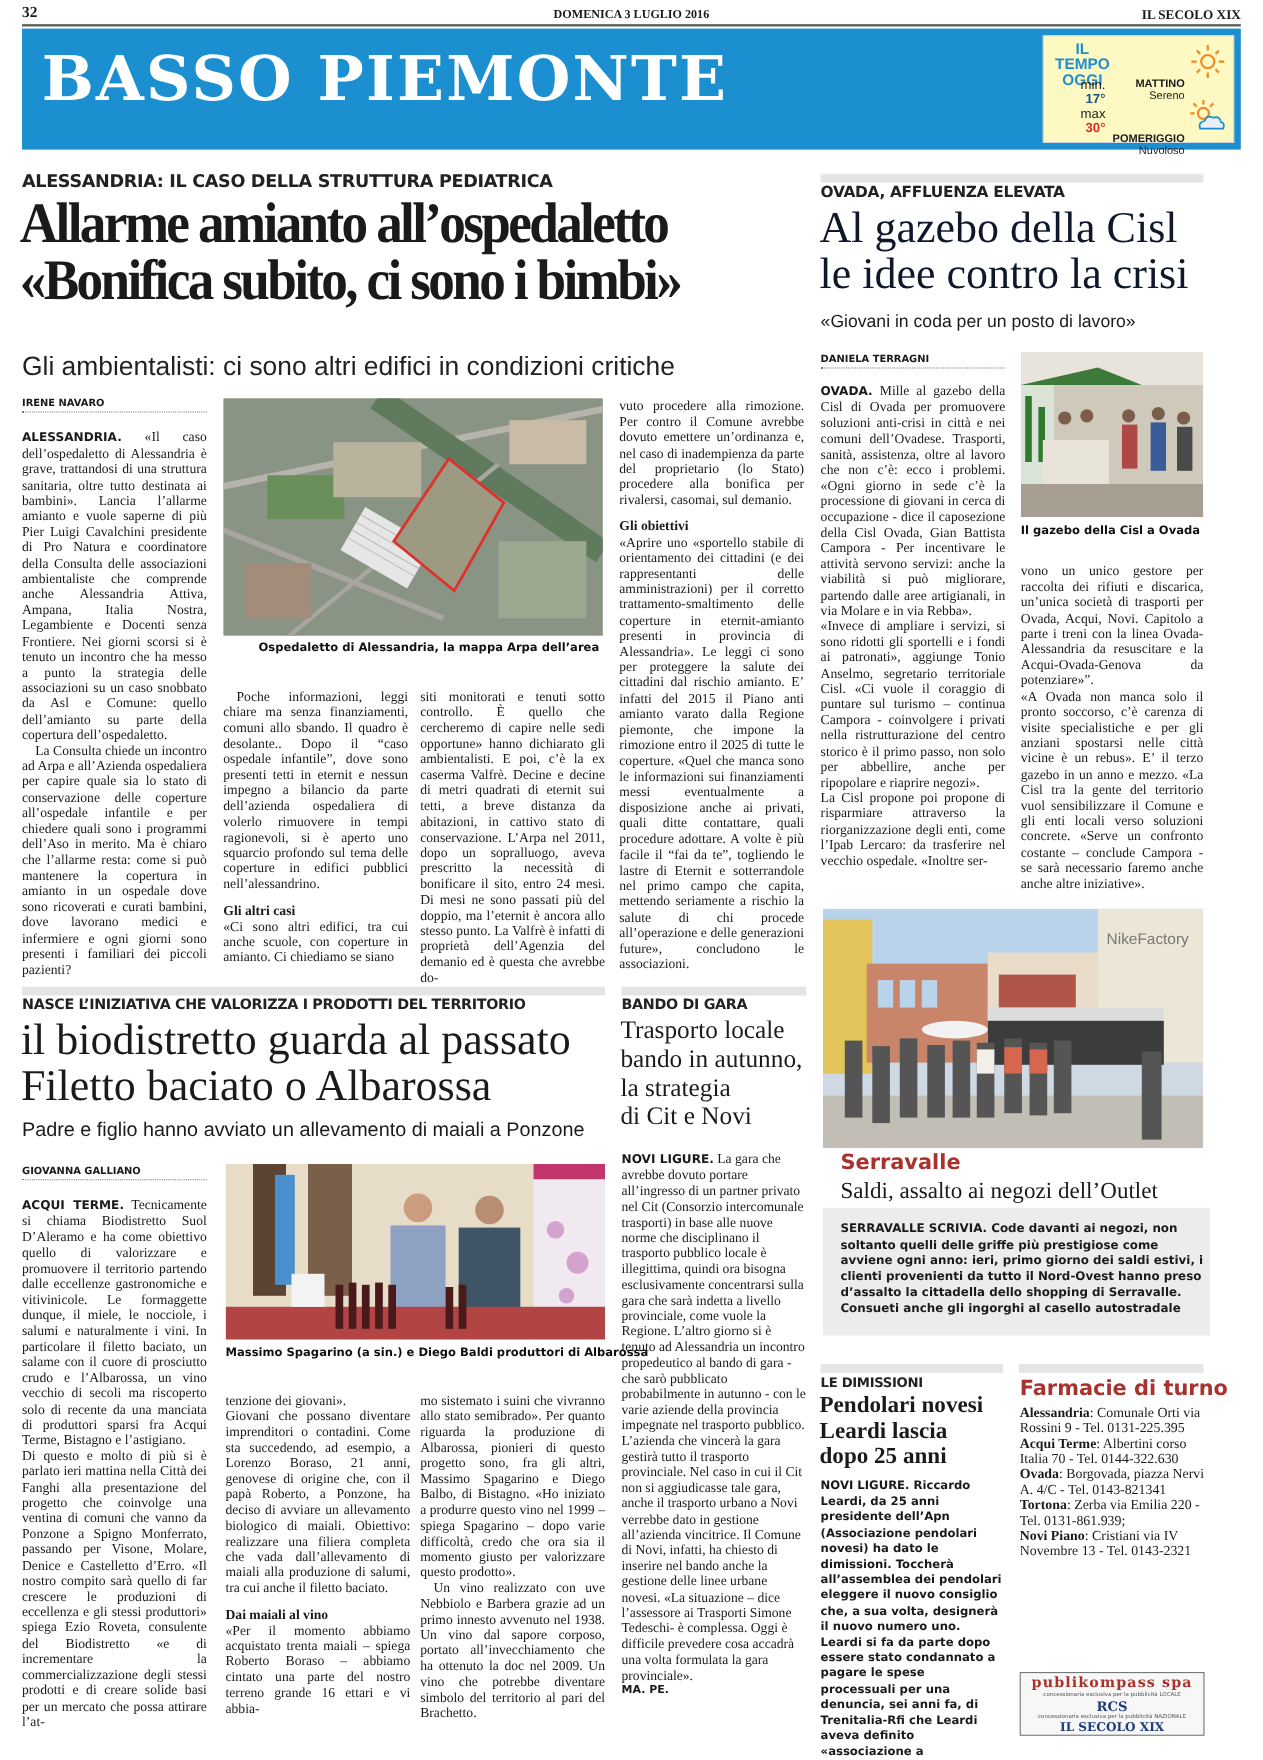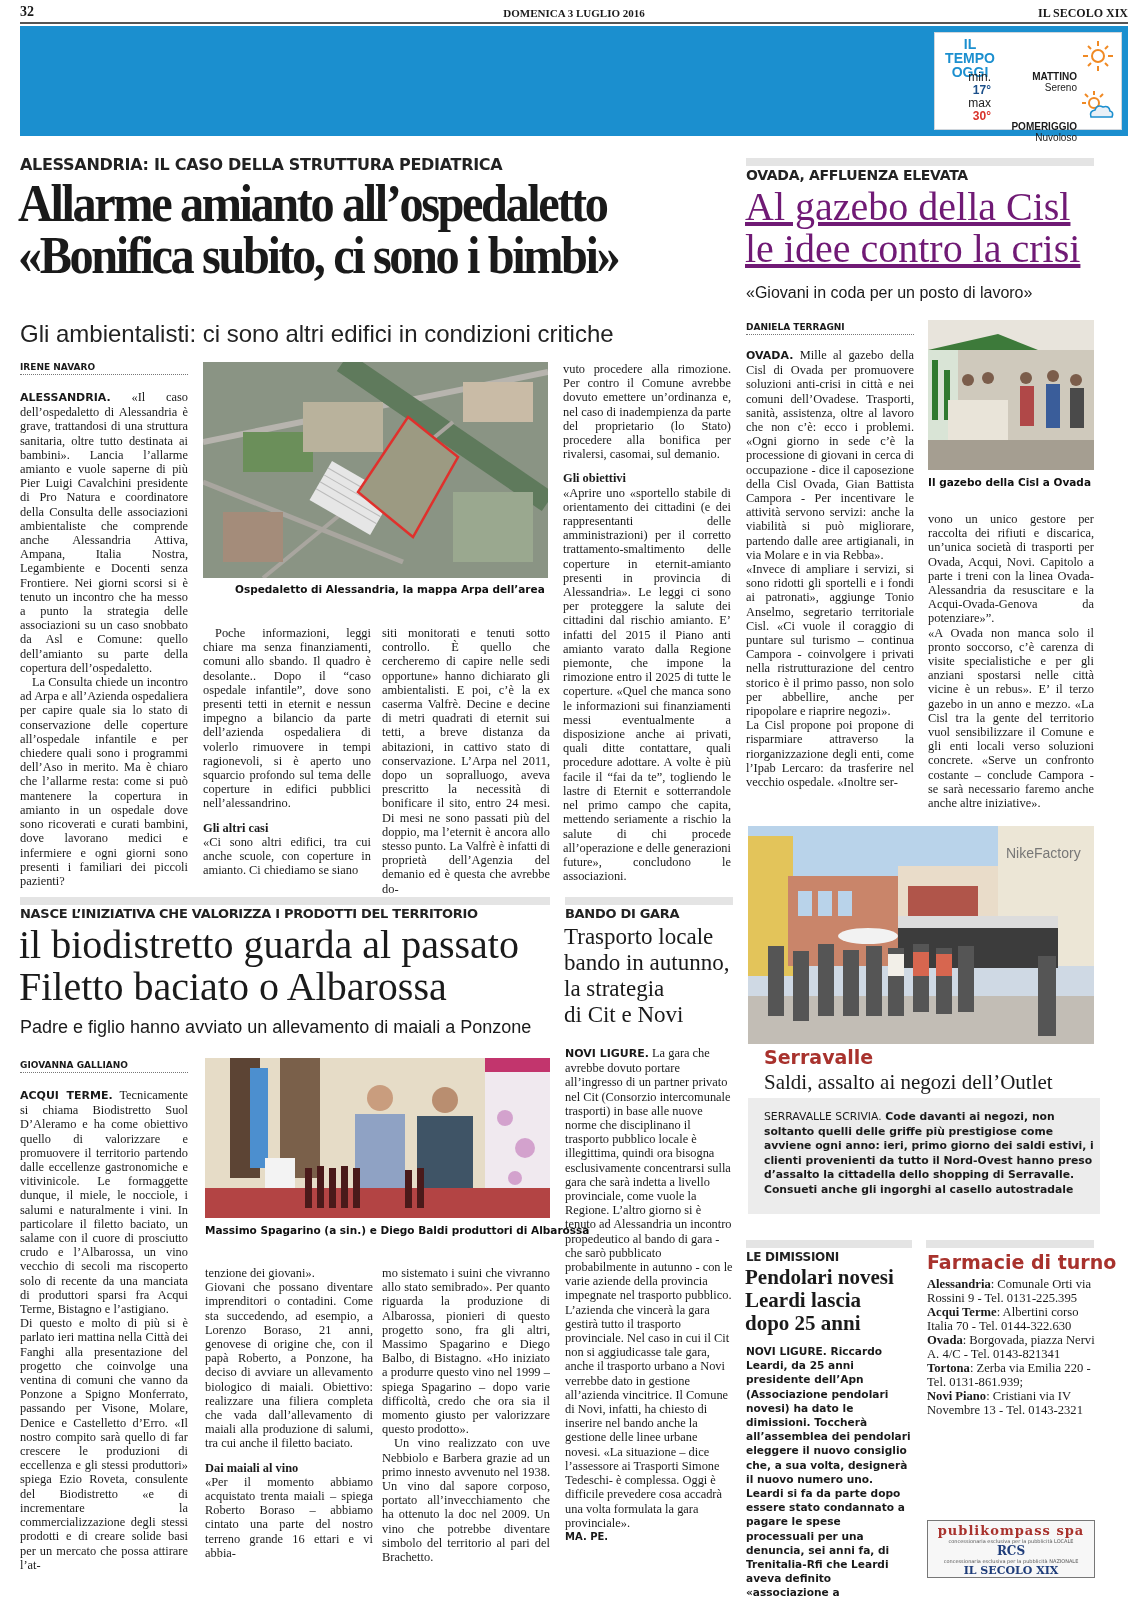--- a/index.html
+++ b/index.html
@@ -8,21 +8,21 @@
 
   .abs { position: absolute; }
 
   
   .folio { top: 4px; font-size: 14px; font-weight: bold; }
   .topline { top: 22px; left: 20px; width: 1108px; height: 2px; background: #555; }
 
   
   .banner { top: 26px; left: 20px; width: 1108px; height: 110px; background: #1b8fcf; }
   .banner-title { left: 18px; top: 10px; font-family: "DejaVu Serif", serif; font-weight: bold; font-size: 56px; letter-spacing: 2px; color: #fff; line-height: 72px; }
-  .weather { right: 6px; top: 6px; width: 188px; height: 98px; background: #ffffff; border: 1px solid #d0d6dc; font-family: "Liberation Sans", sans-serif; }
+  .weather { right: 6px; top: 6px; width: 174px; height: 98px; background: #fef9c3; border: 1px solid #d0d6dc; font-family: "Liberation Sans", sans-serif; }
   .weather .wt-title { position: absolute; left: 4px; top: 4px; width: 62px; text-align: center; color: #1b8fcf; font-weight: bold; font-size: 14px; line-height: 14px; }
   .weather .wt-temp { position: absolute; left: 16px; top: 38px; text-align: right; width: 40px; font-size: 12px; line-height: 13px; color: #222; }
   .weather .tmin { font-weight: bold; color: #1b4f8a; }
   .weather .tmax { font-weight: bold; color: #d9322a; }
   .weather .slot { position: absolute; right: 44px; text-align: right; font-size: 10px; line-height: 11px; }
   .weather .slot b { display: block; font-size: 10px; margin-top: 28px; }
   .weather .icon { position: absolute; right: 6px; width: 34px; height: 34px; }
 
   
   .kicker { font-family: "DejaVu Sans", sans-serif; font-weight: bold; color: #222; letter-spacing: -0.3px; }
@@ -45,20 +45,21 @@
 </style>
 </head>
 <body>
 
 <div class="abs folio" style="left:20px;">32</div>
 <div class="abs folio" style="left:0;width:1148px;text-align:center;font-size:11px;top:7px;">DOMENICA 3 LUGLIO 2016</div>
 <div class="abs folio" style="right:20px;font-size:12px;top:6px;">IL SECOLO XIX</div>
 <div class="abs topline"></div>
 
 <div class="abs banner">
+  <div class="abs banner-title">BASSO PIEMONTE</div>
   <div class="abs weather">
     <div class="wt-title">
       <span>IL TEMPO</span><br>
       <span>OGGI</span>
     </div>
     <div class="wt-temp">
       <div>min.</div>
       <div class="tmin">17°</div>
       <div>max</div>
       <div class="tmax">30°</div>
@@ -147,21 +148,21 @@
   <p>siti monitorati e tenuti sotto controllo. È quello che cercheremo di capire nelle sedi opportune» hanno dichiarato gli ambientalisti. E poi, c’è la ex caserma Valfrè. Decine e decine di metri quadrati di eternit sui tetti, a breve distanza da abitazioni, in cattivo stato di conservazione. L’Arpa nel 2011, dopo un sopralluogo, aveva prescritto la necessità di bonificare il sito, entro 24 mesi. Di mesi ne sono passati più del doppio, ma l’eternit è ancora allo stesso punto. La Valfrè è infatti di proprietà dell’Agenzia del demanio ed è questa che avrebbe do-</p>
 </div>
 <div class="abs body-text" style="left:563px;top:362px;width:168px;">
   <p>vuto procedere alla rimozione. Per contro il Comune avrebbe dovuto emettere un’ordinanza e, nel caso di inadempienza da parte del proprietario (lo Stato) procedere alla bonifica per rivalersi, casomai, sul demanio.</p>
   <p class="sub">Gli obiettivi</p>
   <p>«Aprire uno «sportello stabile di orientamento dei cittadini (e dei rappresentanti delle amministrazioni) per il corretto trattamento-smaltimento delle coperture in eternit-amianto presenti in provincia di Alessandria». Le leggi ci sono per proteggere la salute dei cittadini dal rischio amianto. E’ infatti del 2015 il Piano anti amianto varato dalla Regione piemonte, che impone la rimozione entro il 2025 di tutte le coperture. «Quel che manca sono le informazioni sui finanziamenti messi eventualmente a disposizione anche ai privati, quali ditte contattare, quali procedure adottare. A volte è più facile il “fai da te”, togliendo le lastre di Eternit e sotterrandole nel primo campo che capita, mettendo seriamente a rischio la salute di chi procede all’operazione e delle generazioni future», concludono le associazioni.</p>
 </div>
 
 <div class="abs greybar" style="left:746px;top:158px;width:348px;"></div>
 <div class="abs kicker" style="left:746px;top:167px;font-size:14px;">OVADA, AFFLUENZA ELEVATA</div>
-<div class="abs" style="left:745px;top:186px;font-size:40px;line-height:42px;color:#701a75;text-decoration:underline;">
+<div class="abs" style="left:745px;top:186px;font-size:40px;line-height:42px;color:#0f172a;">
   <div>Al gazebo della Cisl</div>
   <div>le idee contro la crisi</div>
 </div>
 <div class="abs" style="left:746px;top:284px;font-family:'Liberation Sans',sans-serif;font-size:16px;">«Giovani in coda per un posto di lavoro»</div>
 <div class="abs byline" style="left:746px;top:322px;width:168px;">DANIELA TERRAGNI</div>
 
 <div class="abs body-text" style="left:746px;top:348px;width:168px;">
   <p><span class="lead">OVADA.</span><span> Mille al gazebo della Cisl di Ovada per promuovere soluzioni anti-crisi in città e nei comuni dell’Ovadese. Trasporti, sanità, assistenza, oltre al lavoro che non c’è: ecco i problemi. «Ogni giorno in sede c’è la processione di giovani in cerca di occupazione - dice il caposezione della Cisl Ovada, Gian Battista Campora - Per incentivare le attività servono servizi: anche la viabilità si può migliorare, partendo dalle aree artigianali, in via Molare e in via Rebba».</span></p>
   <p>«Invece di ampliare i servizi, si sono ridotti gli sportelli e i fondi ai patronati», aggiunge Tonio Anselmo, segretario territoriale Cisl. «Ci vuole il coraggio di puntare sul turismo – continua Campora - coinvolgere i privati nella ristrutturazione del centro storico è il primo passo, non solo per abbellire, anche per ripopolare e riaprire negozi».</p>
   <p>La Cisl propone poi propone di risparmiare attraverso la riorganizzazione degli enti, come l’Ipab Lercaro: da trasferire nel vecchio ospedale. «Inoltre ser-</p>
@@ -305,21 +306,21 @@
     <g fill="#f2efe8">
         <rect x="140" y="128" width="16" height="22"></rect>
       </g>
   </svg>
 </div>
 <div class="abs" style="left:748px;top:1044px;width:346px;height:50px;background:#fff;"></div>
 <div class="abs" style="left:764px;top:1046px;font-family:'DejaVu Sans',sans-serif;font-weight:bold;font-size:19px;color:#a8322d;">Serravalle</div>
 <div class="abs" style="left:764px;top:1070px;font-size:21px;">Saldi, assalto ai negozi dell’Outlet</div>
 <div class="abs" style="left:748px;top:1098px;width:352px;height:116px;background:#ececec;">
   <div class="sans-bold-body" style="position:absolute;left:16px;top:12px;width:330px;font-size:10.8px;line-height:14.5px;">
-    <span style="font-weight:400;">SERRAVALLE SCRIVIA.</span><span> Code davanti ai negozi, non soltanto quelli delle griffe più prestigiose come avviene ogni anno: ieri, primo giorno dei saldi estivi, i clienti provenienti da tutto il Nord-Ovest hanno preso d’assalto la cittadella dello shopping di Serravalle. Consueti anche gli ingorghi al casello autostradale</span>
+    <span style="font-weight:700;">SERRAVALLE SCRIVIA.</span><span> Code davanti ai negozi, non soltanto quelli delle griffe più prestigiose come avviene ogni anno: ieri, primo giorno dei saldi estivi, i clienti provenienti da tutto il Nord-Ovest hanno preso d’assalto la cittadella dello shopping di Serravalle. Consueti anche gli ingorghi al casello autostradale</span>
   </div>
 </div>
 
 <div class="abs greybar" style="left:746px;top:1240px;width:166px;"></div>
 <div class="abs kicker" style="left:746px;top:1250px;font-size:12px;">LE DIMISSIONI</div>
 <div class="abs" style="left:745px;top:1266px;font-weight:bold;font-size:21px;line-height:23px;">
   <div>Pendolari novesi</div>
   <div>Leardi lascia</div>
   <div>dopo 25 anni</div>
 </div>

